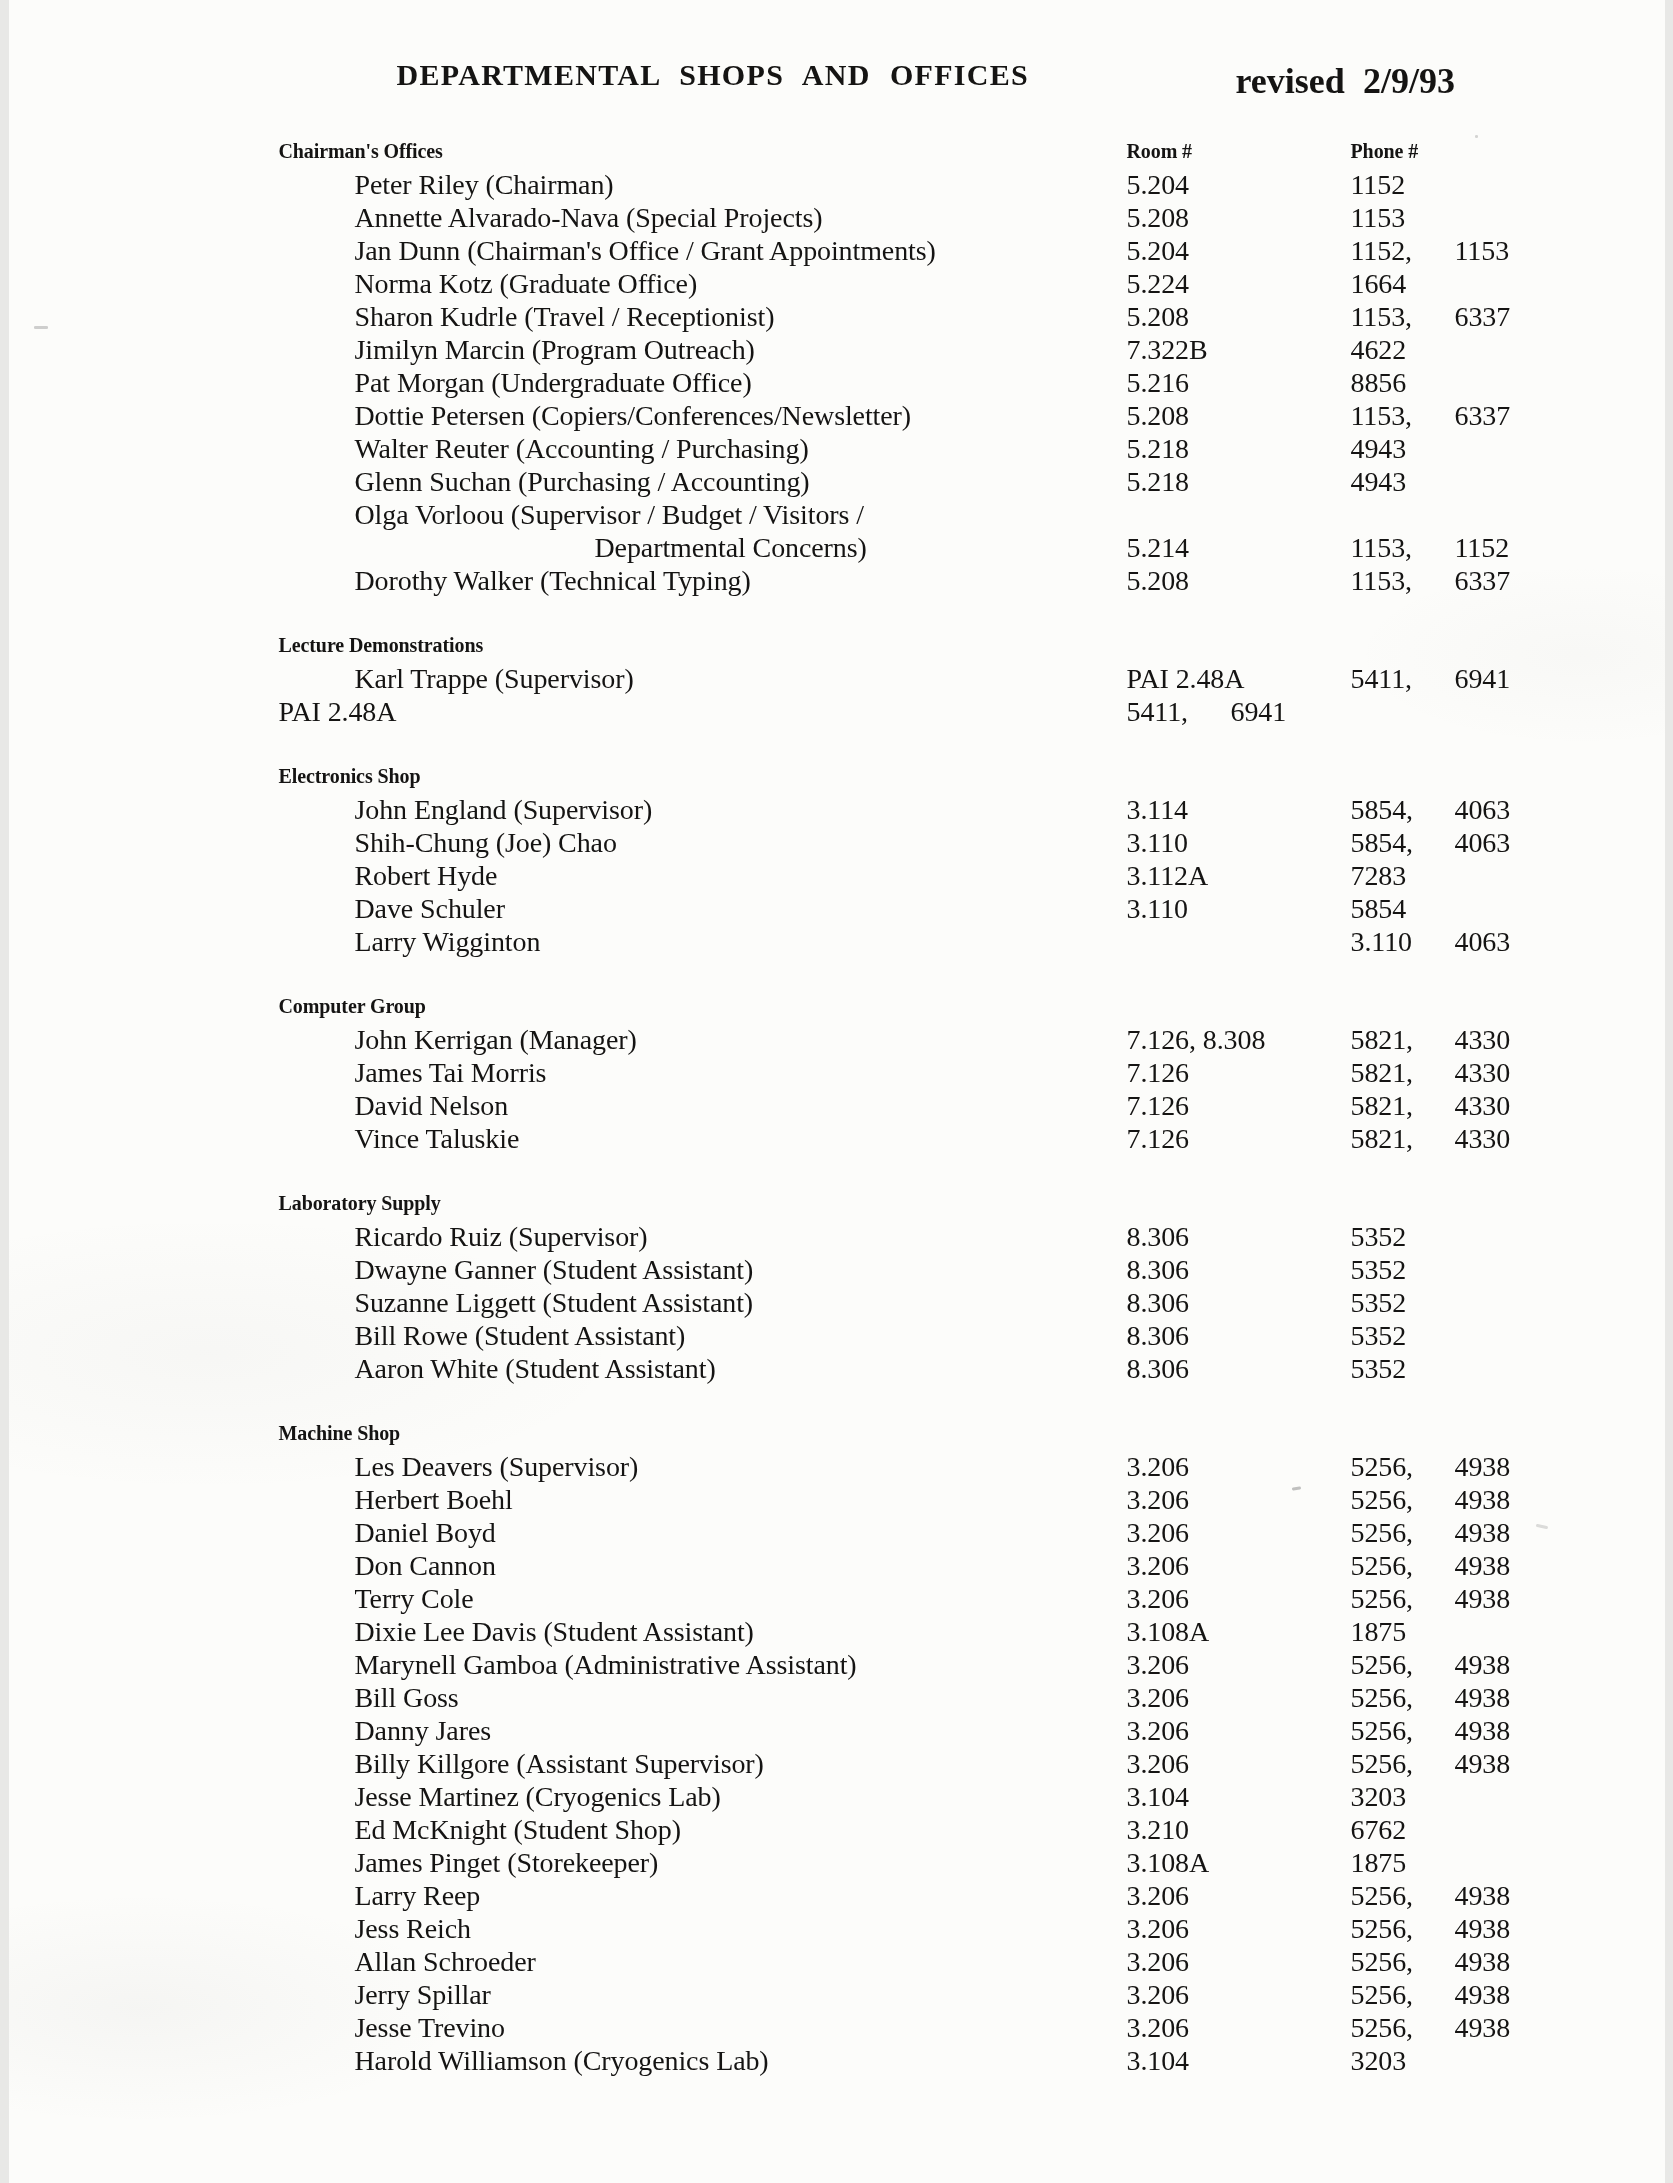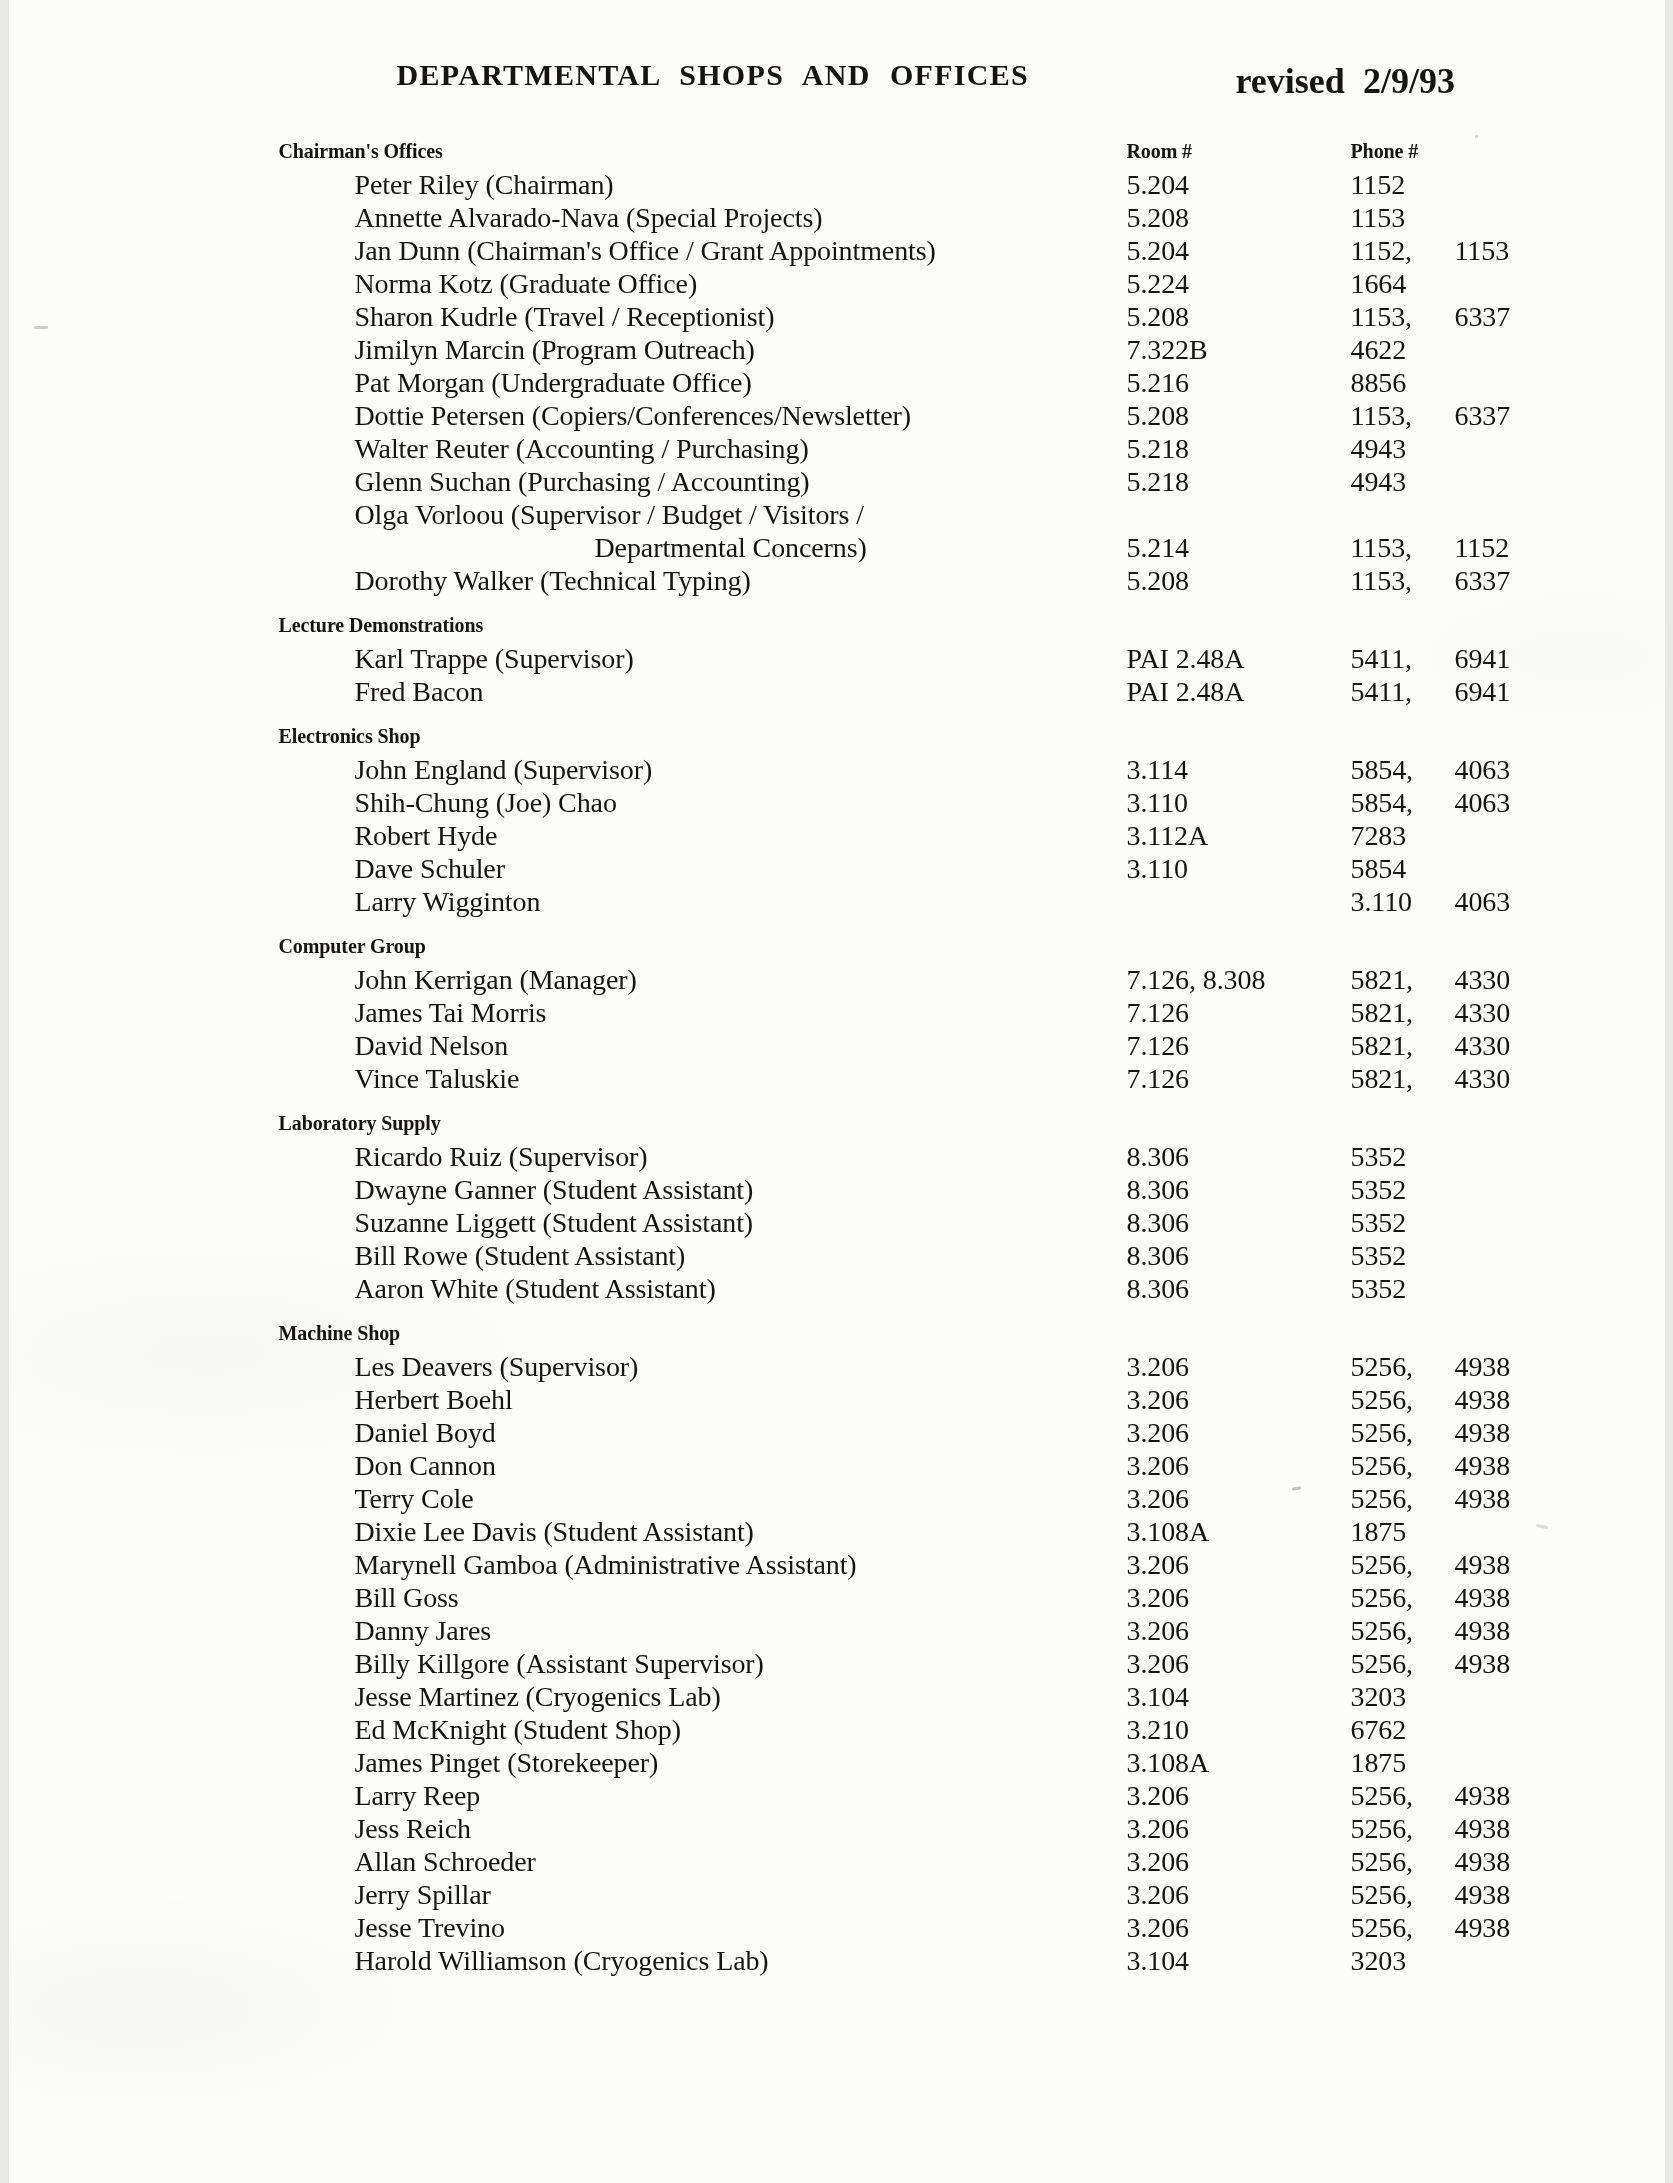--- a/index.html
+++ b/index.html
@@ -39,21 +39,21 @@
     font-weight: bold;
     word-spacing: 9.2px;
     white-space: nowrap;
   }
   .directory {
     position: absolute;
     left: 270px;
     top: 135px;
     width: 1367px;
   }
-  .section { margin-top: 12px; }
+  .section { margin-top: 32px; }
   .section:first-child { margin-top: 0; }
   .srow {
     display: grid;
     grid-template-columns: 848px 224px auto;
     align-items: end;
     line-height: 33px;
     font-size: 28px;
     letter-spacing: -0.1px;
   }
   .shead-row {
@@ -172,21 +172,20 @@
         <div class="phone"></div>
       </div>
 
     <div class="srow">
       <div class="person">Karl Trappe (Supervisor)</div>
       <div class="room">PAI 2.48A</div>
       <div class="phone"><span class="p1">5411,</span><span class="p2">6941</span></div>
     </div>
 
     <div class="srow">
-      <div class="person">Fred Bacon</div>
       <div class="room">PAI 2.48A</div>
       <div class="phone"><span class="p1">5411,</span><span class="p2">6941</span></div>
     </div>
   </div>
 
     <div class="section">
       <div class="srow shead-row">
         <div>Electronics Shop</div>
         <div class="room"></div>
         <div class="phone"></div>

